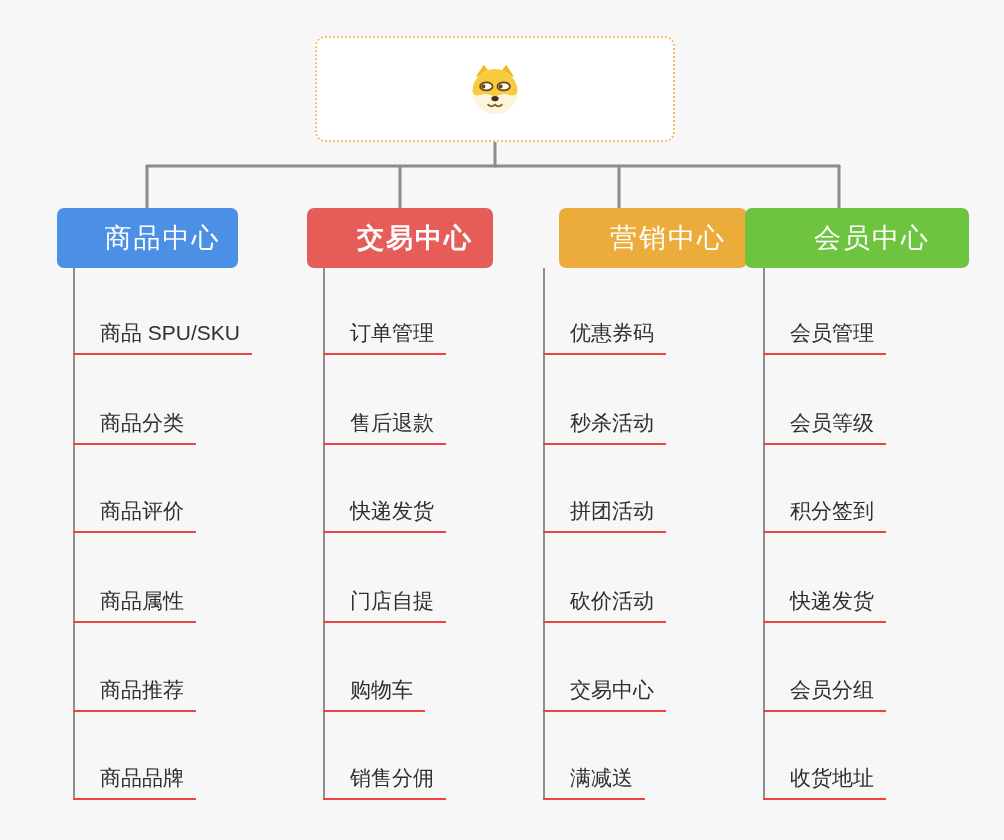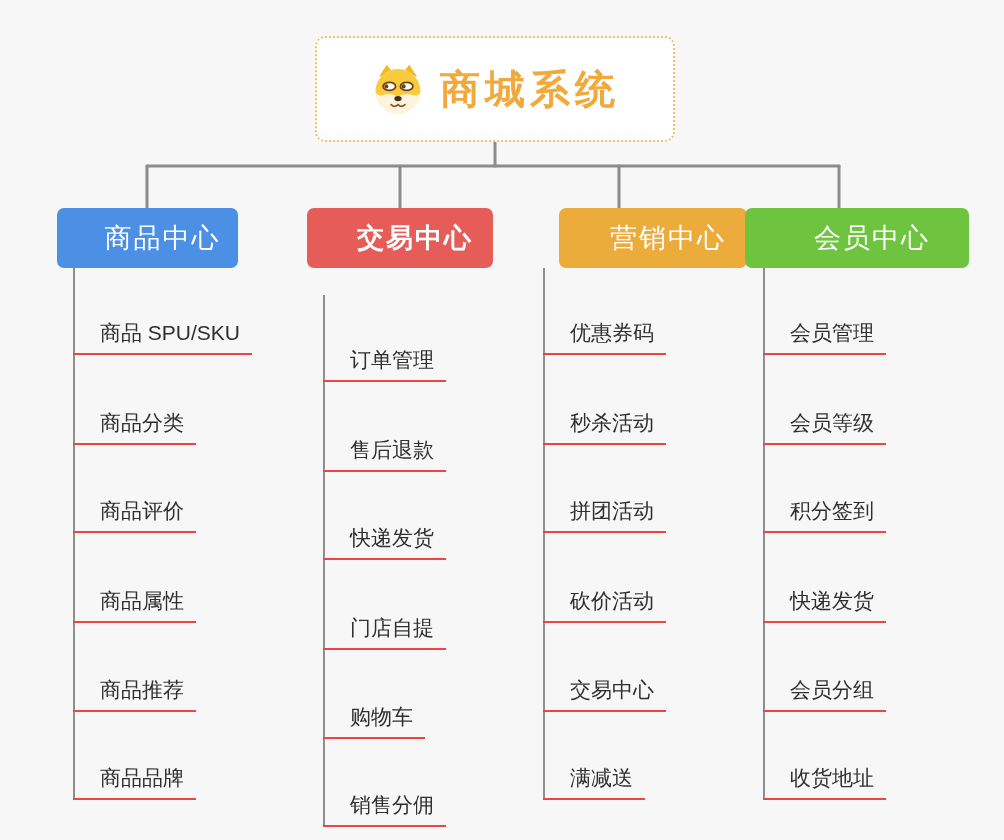--- a/index.html
+++ b/index.html
@@ -53,21 +53,21 @@
     font-size:21px;line-height:27px;color:#2f2f2f;
     padding:0 12px 7px 27px;
     border-bottom:2px solid #ef4444;
   }
   
   .c0 .branch-header{left:57px;width:181px;}
   .c1 .branch-header{left:307px;width:186px;font-weight:bold;}
   .c2 .branch-header{left:525px;width:188px;margin-left:34px;}
   .c3 .branch-header{left:745px;width:224px;}
   .c0 .spine,.c0 .leaf{left:73px;}
-  .c1 .spine,.c1 .leaf{left:323px;margin-top:27px;}
+  .c1 .spine,.c1 .leaf{left:323px;}
   .c2 .spine,.c2 .leaf{left:543px;}
   .c3 .spine,.c3 .leaf{left:763px;}
   
   .r0{top:319px}.r1{top:409px}.r2{top:497px}.r3{top:587px}.r4{top:676px}.r5{top:764px}
 </style>
 </head>
 <body>
 
 <div class="canvas">
 
@@ -86,21 +86,20 @@
       <polygon points="37,12 45,2 54,16" fill="#f2b824"></polygon>
       <circle cx="32" cy="33" r="26" fill="#fdf4dd"></circle>
       <path d="M6 33 a26 26 0 0 1 52 0 q-2 6 -9 4 q-9 -3 -17 2 q-8 -5 -17 -2 q-7 2 -9 -4 z" fill="#f8ca3e"></path>
       <ellipse cx="22" cy="27" rx="7.2" ry="4.6" fill="#fffdf5" stroke="#6e4418" stroke-width="2"></ellipse>
       <ellipse cx="42" cy="27" rx="7.2" ry="4.6" fill="#fffdf5" stroke="#6e4418" stroke-width="2"></ellipse>
       <circle cx="18.5" cy="27" r="2.4" fill="#6e4418"></circle>
       <circle cx="38.5" cy="27" r="2.4" fill="#6e4418"></circle>
       <ellipse cx="32" cy="41" rx="4.2" ry="3" fill="#4a2e14"></ellipse>
       <path d="M24 48 q4 4 8 0 q4 4 8 0" stroke="#8a5a2b" stroke-width="2" fill="none" stroke-linecap="round"></path>
     </svg>
-    <span class="root-title" style="color: rgb(242, 169, 60);">商城系统</span>
   </div>
 
   <div class="branch c0">
     <div class="branch-header" style="background-color: rgb(76, 144, 230);">商品中心</div>
     <div class="spine"></div>
     <div class="leaf r0">商品 SPU/SKU</div>
     <div class="leaf r1">商品分类</div>
     <div class="leaf r2">商品评价</div>
     <div class="leaf r3">商品属性</div>
     <div class="leaf r4">商品推荐</div>

